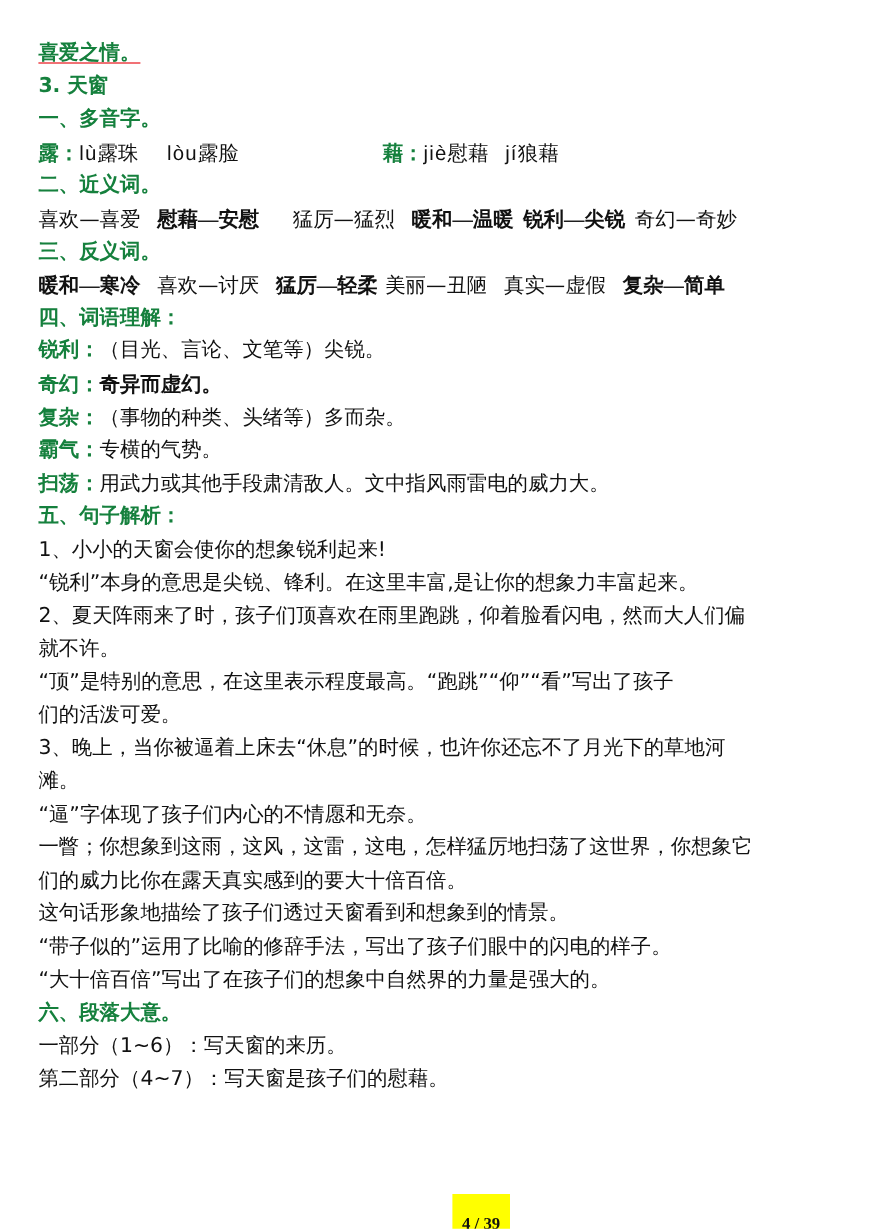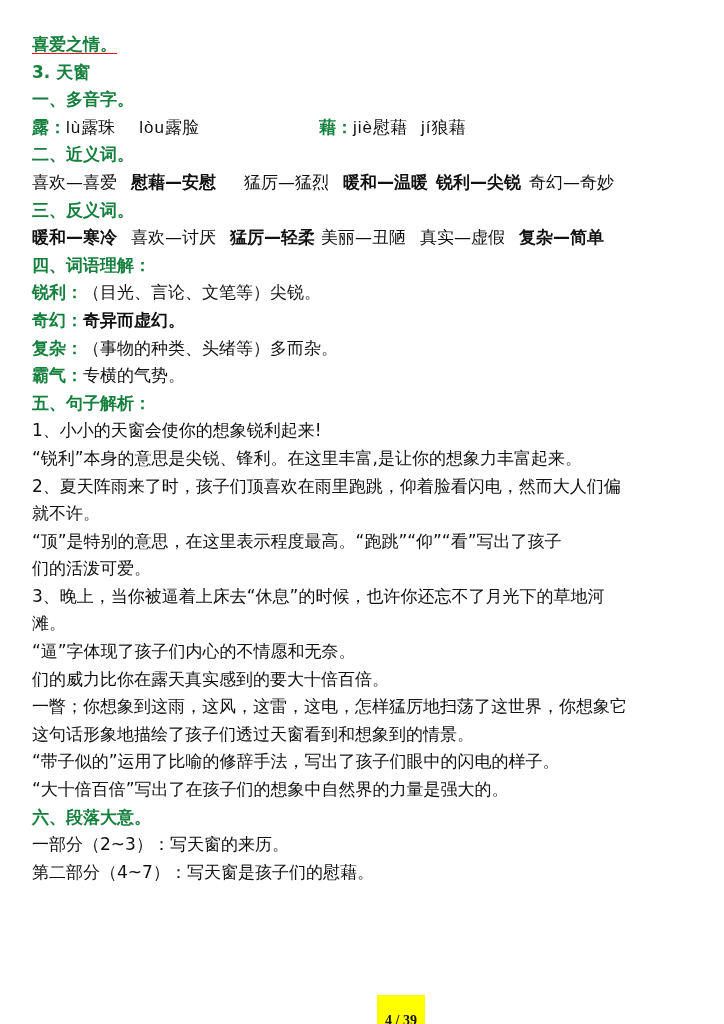--- a/index.html
+++ b/index.html
@@ -2,21 +2,21 @@
 <html><head>
   <meta charset="utf-8">
   <style>
     html, body { margin: 0; padding: 0; background: #ffffff; }
     body { width: 724px; height: 1024px; position: relative; overflow: hidden;
       font-family: "DejaVu Sans", "Liberation Sans", sans-serif; color: #111; }
     .page { position: absolute; left: 32px; top: 31px; width: 670px; }
     .line { height: 27.6px; line-height: 27.6px; font-size: 17px; white-space: nowrap; }
     .red { color: #15803d; font-weight: bold; }
     .u { text-decoration: underline; text-decoration-color: #e8141b; text-underline-offset: 3px; }
-    .b { font-weight: bold; }
+    .b { font-weight: bold; font-family: Liberation Serif, serif; }
     .gap { display: inline-block; }
     .pin { font-family: "Liberation Sans", sans-serif; letter-spacing: 1px; }
     .footer { position: absolute; left: 336px; top: 995px; height: 20px; padding: 16px 8px;
       background: #ffff00; font-family: Liberation Serif, serif; font-weight: bold;
       font-size: 14px; line-height: 20px; color: #111; margin-left: 41px; }
   </style>
 </head>
 <body>
 
 <div class="page">
@@ -36,35 +36,36 @@
   <div class="line red">三、反义词。</div>
   <div class="line">
     <span class="b">暖和—寒冷</span><span class="gap" style="width:14px"></span><span>喜欢—讨厌</span><span class="gap" style="width:14px"></span><span class="b">猛厉—轻柔</span><span class="gap" style="width:6px"></span><span>美丽—丑陋</span><span class="gap" style="width:14px"></span><span>真实—虚假</span><span class="gap" style="width:14px"></span><span class="b">复杂—简单</span>
   </div>
 
   <div class="line red">四、词语理解：</div>
   <div class="line"><span class="red">锐利：</span><span>（目光、言论、文笔等）尖锐。</span></div>
   <div class="line"><span class="red">奇幻：</span><span class="b">奇异而虚幻。</span></div>
   <div class="line"><span class="red">复杂：</span><span>（事物的种类、头绪等）多而杂。</span></div>
   <div class="line"><span class="red">霸气：</span><span>专横的气势。</span></div>
+  <div class="line"><span class="red">扫荡：</span><span>用武力或其他手段肃清敌人。文中指风雨雷电的威力大。</span></div>
 
   <div class="line red">五、句子解析：</div>
   <div class="line">1、小小的天窗会使你的想象锐利起来!</div>
   <div class="line"> “锐利”本身的意思是尖锐、锋利。在这里丰富,是让你的想象力丰富起来。</div>
   <div class="line">2、夏天阵雨来了时，孩子们顶喜欢在雨里跑跳，仰着脸看闪电，然而大人们偏</div>
   <div class="line">就不许。</div>
   <div class="line"> “顶”是特别的意思，在这里表示程度最高。“跑跳”“仰”“看”写出了孩子</div>
   <div class="line">们的活泼可爱。</div>
   <div class="line">3、晚上，当你被逼着上床去“休息”的时候，也许你还忘不了月光下的草地河</div>
   <div class="line">滩。</div>
   <div class="line"> “逼”字体现了孩子们内心的不情愿和无奈。</div>
+  <div class="line">一瞥；你想象到这雨，这风，这雷，这电，怎样猛厉地扫荡了这世界，你想象它</div>
   <div class="line">们的威力比你在露天真实感到的要大十倍百倍。</div>
-  <div class="line">一瞥；你想象到这雨，这风，这雷，这电，怎样猛厉地扫荡了这世界，你想象它</div>
   <div class="line">这句话形象地描绘了孩子们透过天窗看到和想象到的情景。</div>
   <div class="line"> “带子似的”运用了比喻的修辞手法，写出了孩子们眼中的闪电的样子。</div>
   <div class="line"> “大十倍百倍”写出了在孩子们的想象中自然界的力量是强大的。</div>
 
   <div class="line red">六、段落大意。</div>
-  <div class="line">一部分（2~3）：写天窗的来历。</div>
+  <div class="line">一部分（1~6）：写天窗的来历。</div>
   <div class="line">第二部分（4~7）：写天窗是孩子们的慰藉。</div>
 </div>
 
 <div class="footer">4 / 39</div>
 
 </body></html>

